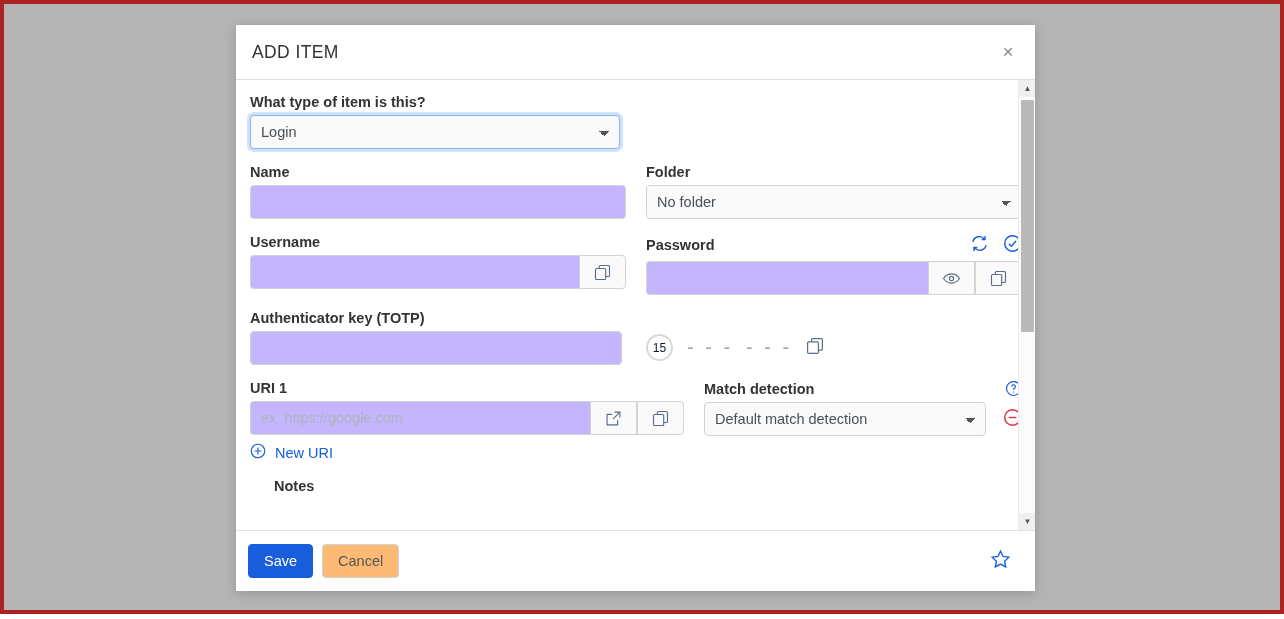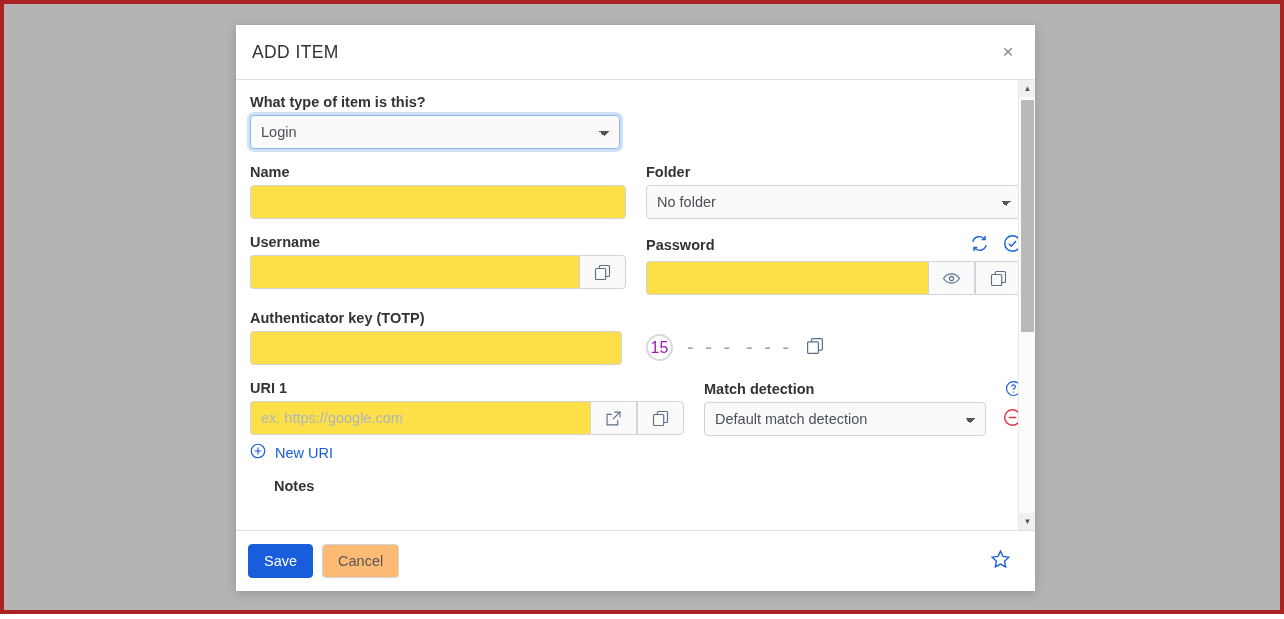--- a/index.html
+++ b/index.html
@@ -161,21 +161,21 @@
   }
   .form-inner { width: 772px; }
 
   .lbl {
     font-size: 14.5px; font-weight: bold; color: #333;
     margin-bottom: 5px; display: block;
   }
   .field {
     width: 100%; height: 34px;
     border: 1px solid #ced4da; border-radius: 4px;
-    background: #fde047; color: #495057;
+    background: #c4b5fd; color: #495057;
     font-size: 14.5px; padding: 0 10px;
     font-family: "Liberation Sans", sans-serif;
   }
   .field::placeholder { color: #adb5bd; }
   .field.focused {
     border-color: #8bb5f0;
     box-shadow: 0 0 0 3px rgba(121,171,240,0.35);
     outline: none;
   }
   select.field {
@@ -226,21 +226,21 @@
   
   .totp-row { display: flex; gap: 20px; align-items: flex-end; }
   .totp-side {
     flex: 0 0 auto; display: flex; align-items: center; gap: 14px;
     padding-bottom: 4px; margin-left: 4px;
   }
   .totp-ring {
     width: 27px; height: 27px; border-radius: 50%;
     border: 2px solid #d8d8d8;
     display: flex; align-items: center; justify-content: center;
-    font-size: 16px; color: #a21caf;
+    font-size: 12px; color: #0f172a;
   }
   .totp-code {
     font-size: 20px; letter-spacing: 2px; color: #9aa4ae;
     display: flex; gap: 13px;
   }
   .totp-code span { letter-spacing: 3px; }
 
   
   .uri-row { display: flex; gap: 20px; align-items: flex-start; }
   .uri-left { flex: 0 0 434px; }

